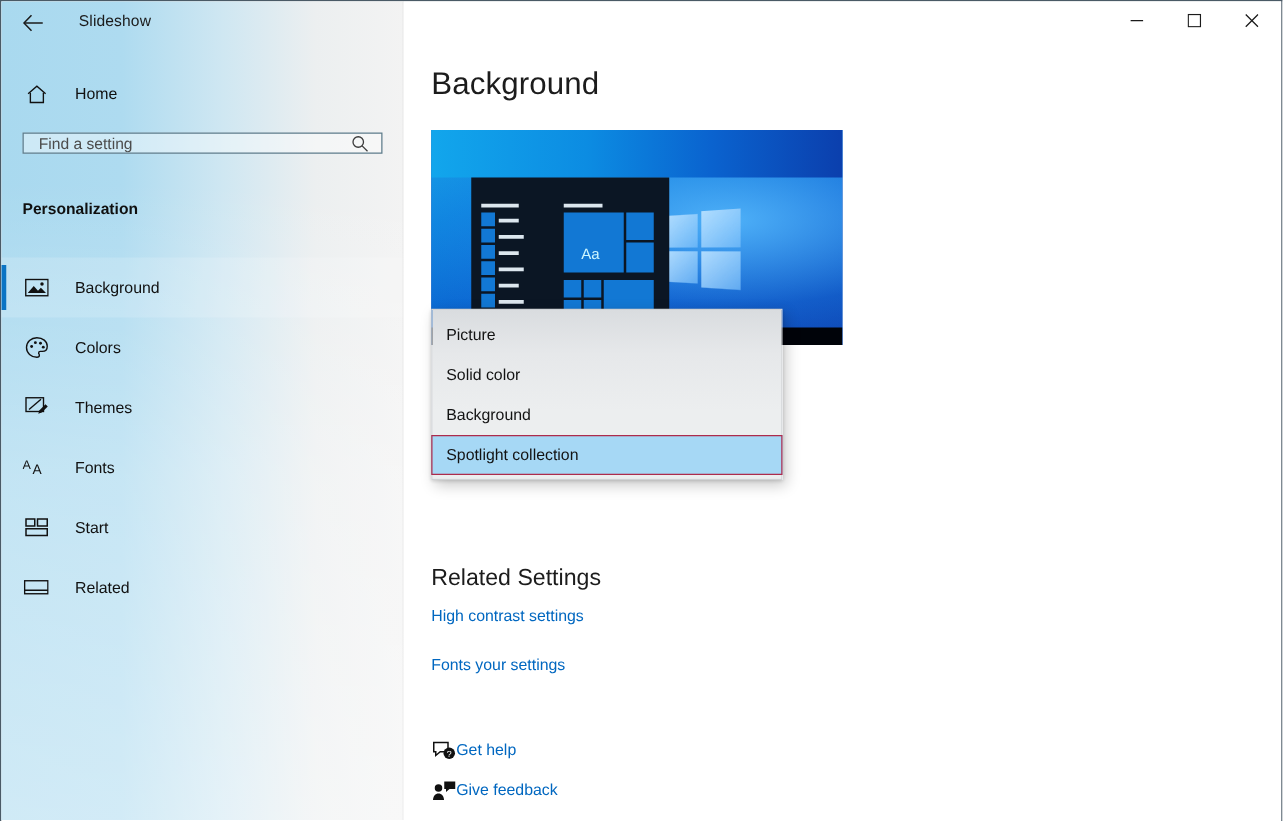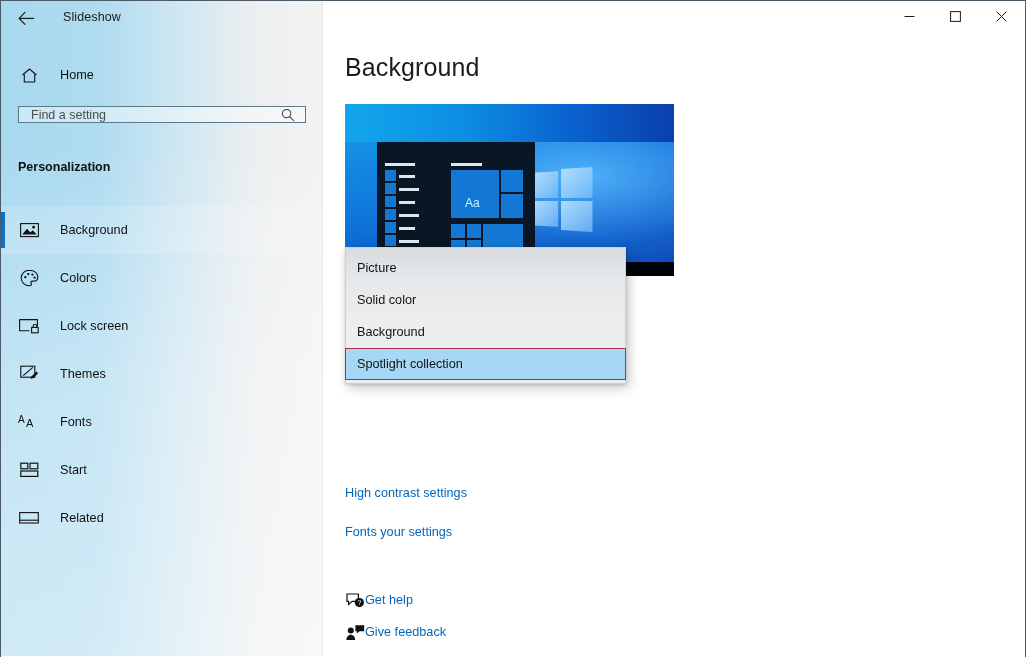--- a/index.html
+++ b/index.html
@@ -294,31 +294,20 @@
             <path d="M9.5 1.2 C4.9 1.2 1.2 4.6 1.2 9 c0 4.4 3.7 7.8 8.3 7.8 1.3 0 2-.7 2-1.6 0-.8-.6-1.2-.6-1.9 0-.7.6-1.2 1.4-1.2h1.5c2.6 0 4-1.6 4-4.2 0-3.8-3.6-6.7-8.3-6.7z" fill="none" stroke="#111" stroke-width="1.1"></path>
             <circle cx="5.3" cy="8.2" r="1.15" fill="#111"></circle>
             <circle cx="8.3" cy="5.1" r="1.15" fill="#111"></circle>
             <circle cx="12.4" cy="5.6" r="1.15" fill="#111"></circle>
             <circle cx="14.6" cy="8.7" r="1.15" fill="#111"></circle>
           </svg>
         </span>
         <span class="nav-label">Colors</span>
       </div>
 
-      <div class="nav-item">
-        <span class="nav-icon">
-          <svg width="20" height="16" viewBox="0 0 20 16" aria-hidden="true">
-            <path d="M0.6 1.6 H18.4 V8.2" fill="none" stroke="#111" stroke-width="1.1"></path>
-            <path d="M0.6 1.6 V12.8 H10.6" fill="none" stroke="#111" stroke-width="1.1"></path>
-            <rect x="12.6" y="9.4" width="6.6" height="5.4" fill="none" stroke="#111" stroke-width="1.1"></rect>
-            <path d="M14.2 9.4 V7.9 a1.7 1.7 0 0 1 3.4 0 V9.4" fill="none" stroke="#111" stroke-width="1.1"></path>
-          </svg>
-        </span>
-        <span class="nav-label">Lock screen</span>
-      </div>
 
       <div class="nav-item">
         <span class="nav-icon">
           <svg width="19" height="19" viewBox="0 0 19 19" aria-hidden="true">
             <rect x="0.8" y="1.2" width="14" height="11" fill="none" stroke="#111" stroke-width="1.1"></rect>
             <path d="M3.2 10.6 L12.8 2.4" stroke="#111" stroke-width="1.1"></path>
             <path d="M11.6 11.2 L16.4 6.4 L18.2 8.2 L13.4 13 L10.6 14 Z" fill="#111"></path>
           </svg>
         </span>
         <span class="nav-label">Themes</span>
@@ -399,20 +388,21 @@
         <div class="pv-tile" style="left:90px; top:82px; width:14px; height:14px;"></div>
         <div class="pv-tile" style="left:106px; top:82px; width:40px; height:30px;"></div>
         <div class="pv-tile" style="left:74px; top:98px; width:14px; height:14px;"></div>
         <div class="pv-tile" style="left:90px; top:98px; width:14px; height:14px;"></div>
         <div id="pv-aa">Aa</div>
       </div>
 
       <div id="pv-taskbar"></div>
     </div>
 
+    <div id="related-title">Related Settings</div>
     <a class="rel-link" id="rel-1">High contrast settings</a>
     <a class="rel-link" id="rel-2">Fonts your settings</a>
 
     <div class="foot-row" id="foot-1">
       <span class="foot-icon">
         <svg width="19" height="17" viewBox="0 0 19 17" aria-hidden="true">
           <path d="M1 2 h11.4 v7.4 h-6.2 l-3.6 3 v-3 H1 Z" fill="none" stroke="#111" stroke-width="1.2"></path>
           <circle cx="13.4" cy="10.6" r="4.6" fill="#111"></circle>
           <text x="13.4" y="13.4" text-anchor="middle" font-family="Liberation Sans, sans-serif" font-size="7" fill="#fff">?</text>
         </svg>

